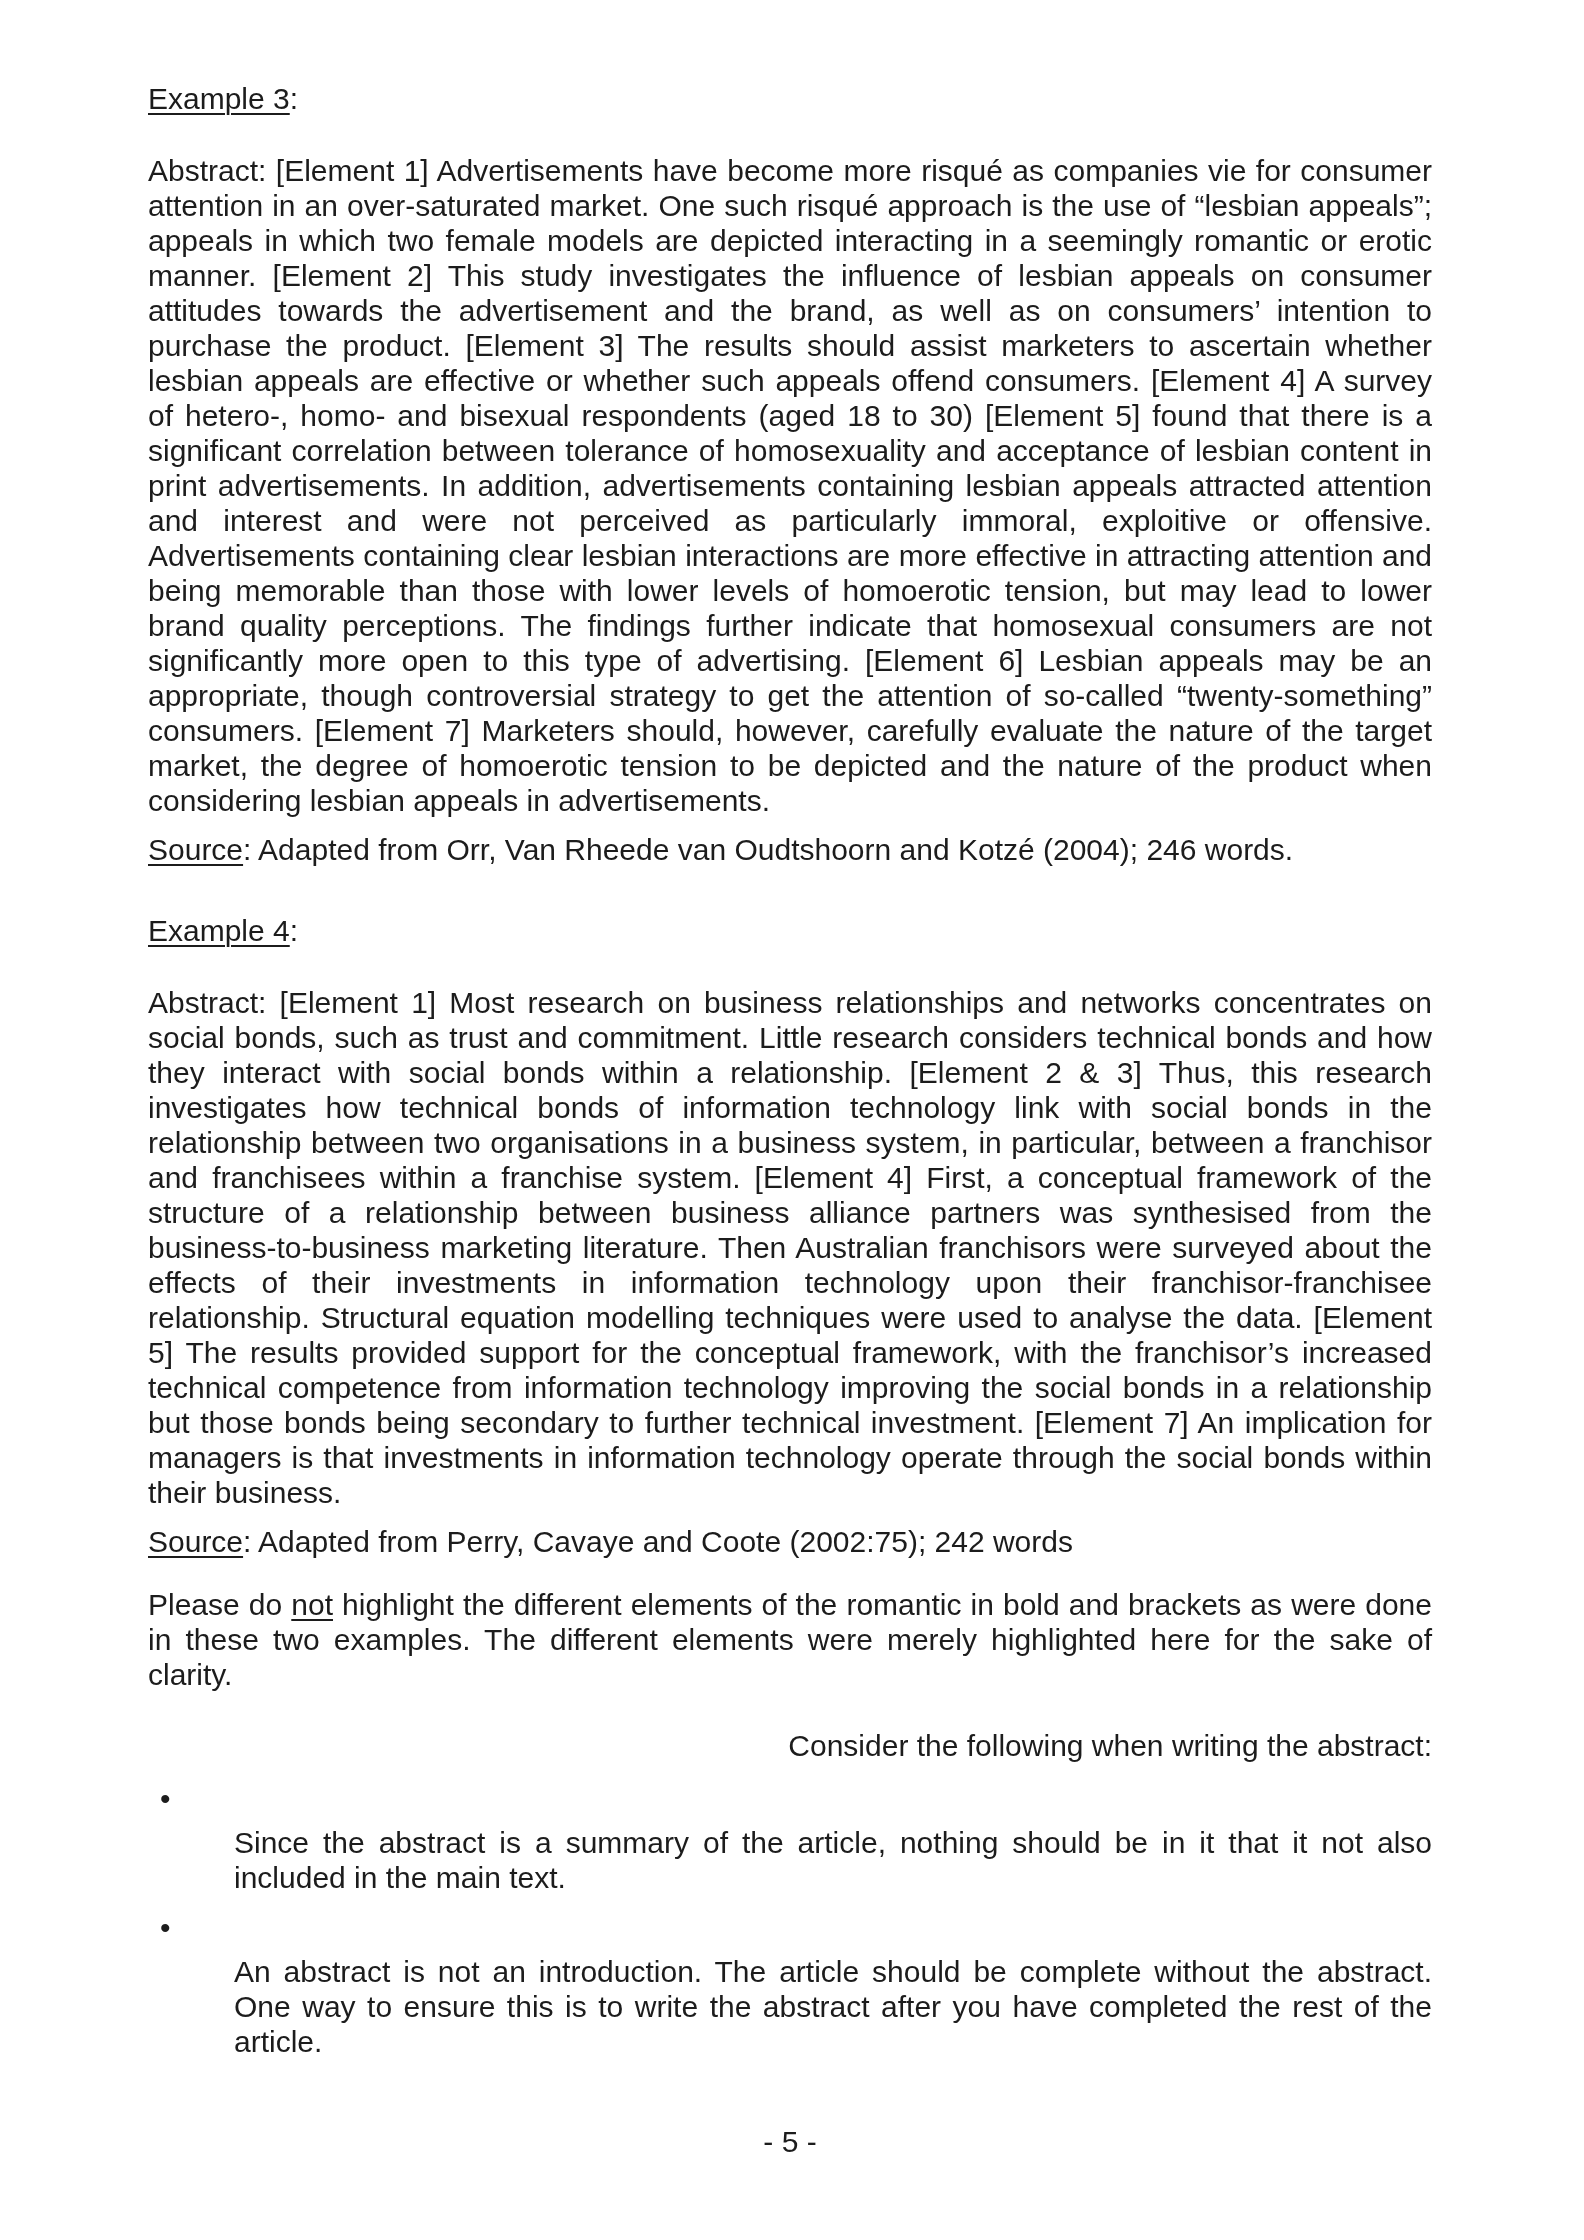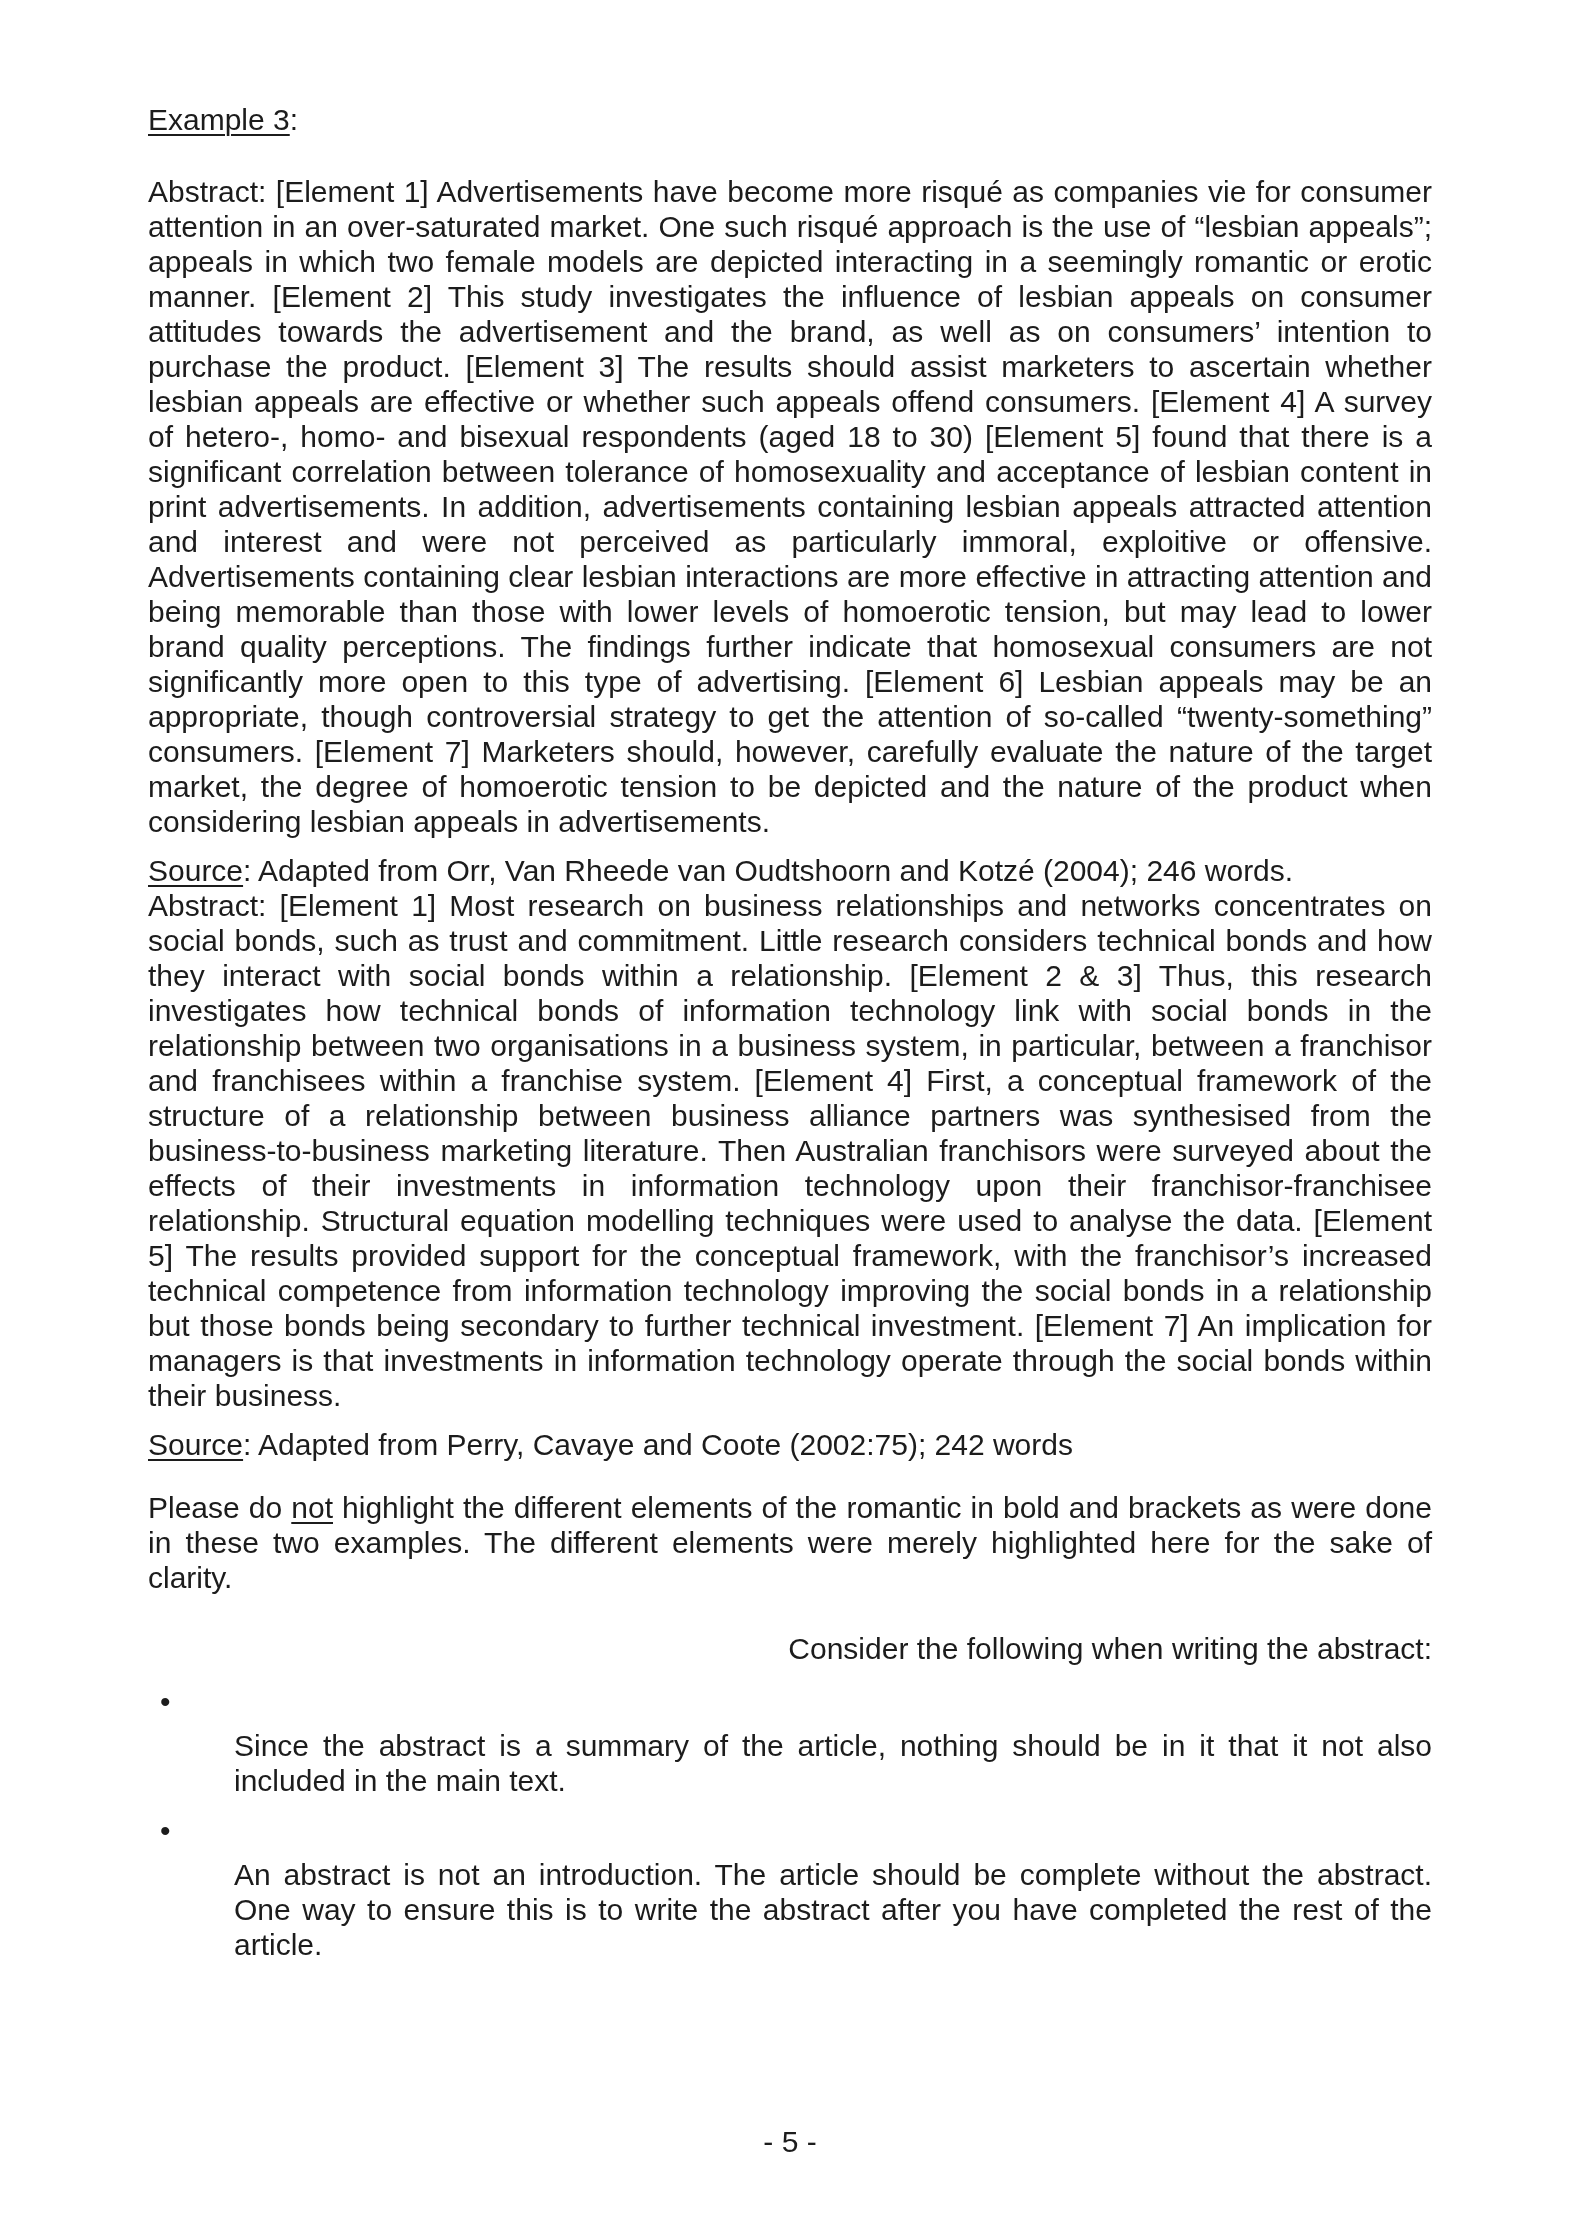--- a/index.html
+++ b/index.html
@@ -11,21 +11,21 @@
     height: 2240px;
     background: #ffffff;
     color: #1c1c1c;
     font-family: "Liberation Sans", "DejaVu Sans", sans-serif;
     font-size: 30px;
     line-height: 35px;
     position: relative;
     overflow: hidden;
   }
   .content {
-    padding: 102px 152px 0 148px;
+    padding: 81px 152px 0 148px;
   }
   .heading {
     font-size: 30px;
     font-weight: normal;
     margin: 0 0 37px 0;
   }
   .heading--later {
     margin-top: 46px;
   }
   .para {
@@ -80,20 +80,21 @@
 <body>
 
 <div class="content">
 
   <h2 class="heading"><u>Example 3</u><span>:</span></h2>
 
   <p class="para para--abstract"><b>Abstract: [Element 1]</b><span> Advertisements have become more risqué as companies vie for consumer attention in an over-saturated market. One such risqué approach is the use of “lesbian appeals”; appeals in which two female models are depicted interacting in a seemingly romantic or erotic manner. </span><b>[Element 2]</b><span> This study investigates the influence of lesbian appeals on consumer attitudes towards the advertisement and the brand, as well as on consumers’ intention to purchase the product. </span><b>[Element 3]</b><span> The results should assist marketers to ascertain whether lesbian appeals are effective or whether such appeals offend consumers. </span><b>[Element 4]</b><span> A survey of hetero-, homo- and bisexual respondents (aged 18 to 30) </span><b>[Element 5]</b><span> found that there is a significant correlation between tolerance of homosexuality and acceptance of lesbian content in print advertisements. In addition, advertisements containing lesbian appeals attracted attention and interest and were not perceived as particularly immoral, exploitive or offensive. Advertisements containing clear lesbian interactions are more effective in attracting attention and being memorable than those with lower levels of homoerotic tension, but may lead to lower brand quality perceptions. The findings further indicate that homosexual consumers are not significantly more open to this type of advertising. </span><b>[Element 6]</b><span> Lesbian appeals may be an appropriate, though controversial strategy to get the attention of so-called “twenty-something” consumers. </span><b>[Element 7]</b><span> Marketers should, however, carefully evaluate the nature of the target market, the degree of homoerotic tension to be depicted and the nature of the product when considering lesbian appeals in advertisements.</span></p>
 
   <p class="para para--source"><u>Source</u><span>: Adapted from Orr, Van Rheede van Oudtshoorn and Kotzé (2004); 246 words.</span></p>
 
+  <h2 class="heading heading--later"><u>Example 4</u><span>:</span></h2>
 
   <p class="para para--abstract"><b>Abstract: [Element 1]</b><span> Most research on business relationships and networks concentrates on social bonds, such as trust and commitment. Little research considers technical bonds and how they interact with social bonds within a relationship. </span><b>[Element 2 &amp; 3]</b><span> Thus, this research investigates how technical bonds of information technology link with social bonds in the relationship between two organisations in a business system, in particular, between a franchisor and franchisees within a franchise system. </span><b>[Element 4]</b><span> First, a conceptual framework of the structure of a relationship between business alliance partners was synthesised from the business-to-business marketing literature. Then Australian franchisors were surveyed about the effects of their investments in information technology upon their franchisor-franchisee relationship. Structural equation modelling techniques were used to analyse the data. </span><b>[Element 5]</b><span> The results provided support for the conceptual framework, with the franchisor’s increased technical competence from information technology improving the social bonds in a relationship but those bonds being secondary to further technical investment. </span><b>[Element 7]</b><span> An implication for managers is that investments in information technology operate through the social bonds within their business.</span></p>
 
   <p class="para para--source"><u>Source</u><span>: Adapted from Perry, Cavaye and Coote (2002:75); 242 words</span></p>
 
   <p class="para para--note"><span>Please do </span><u>not</u><span> highlight the different elements of the romantic in bold and brackets as were done in these two examples. The different elements were merely highlighted here for the sake of clarity.</span></p>
 
   <p class="para para--consider"><span>Consider the following when writing the abstract:</span></p>
 
   <div class="bullet bullet--first">

